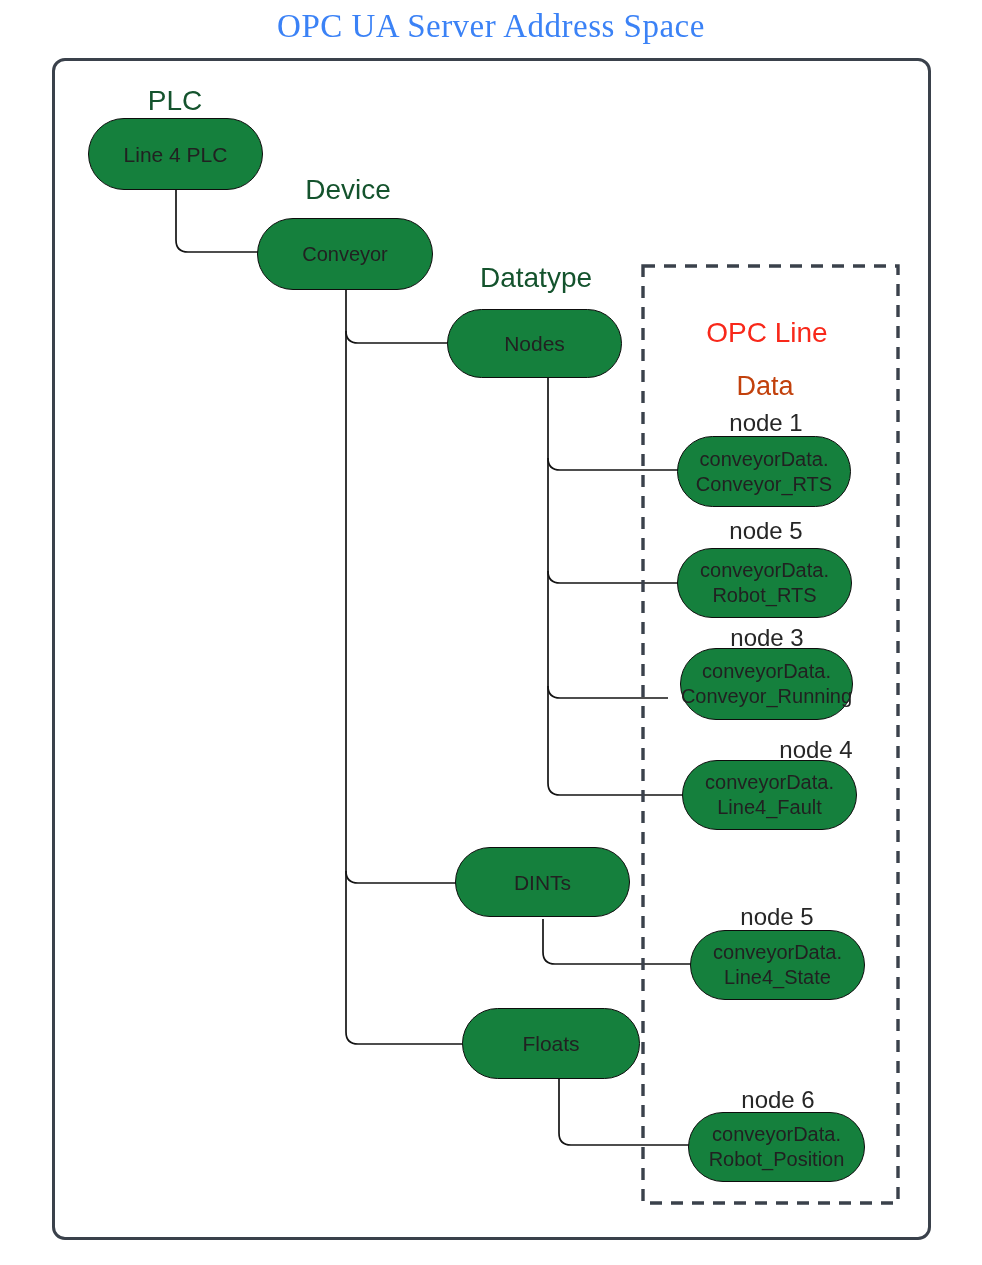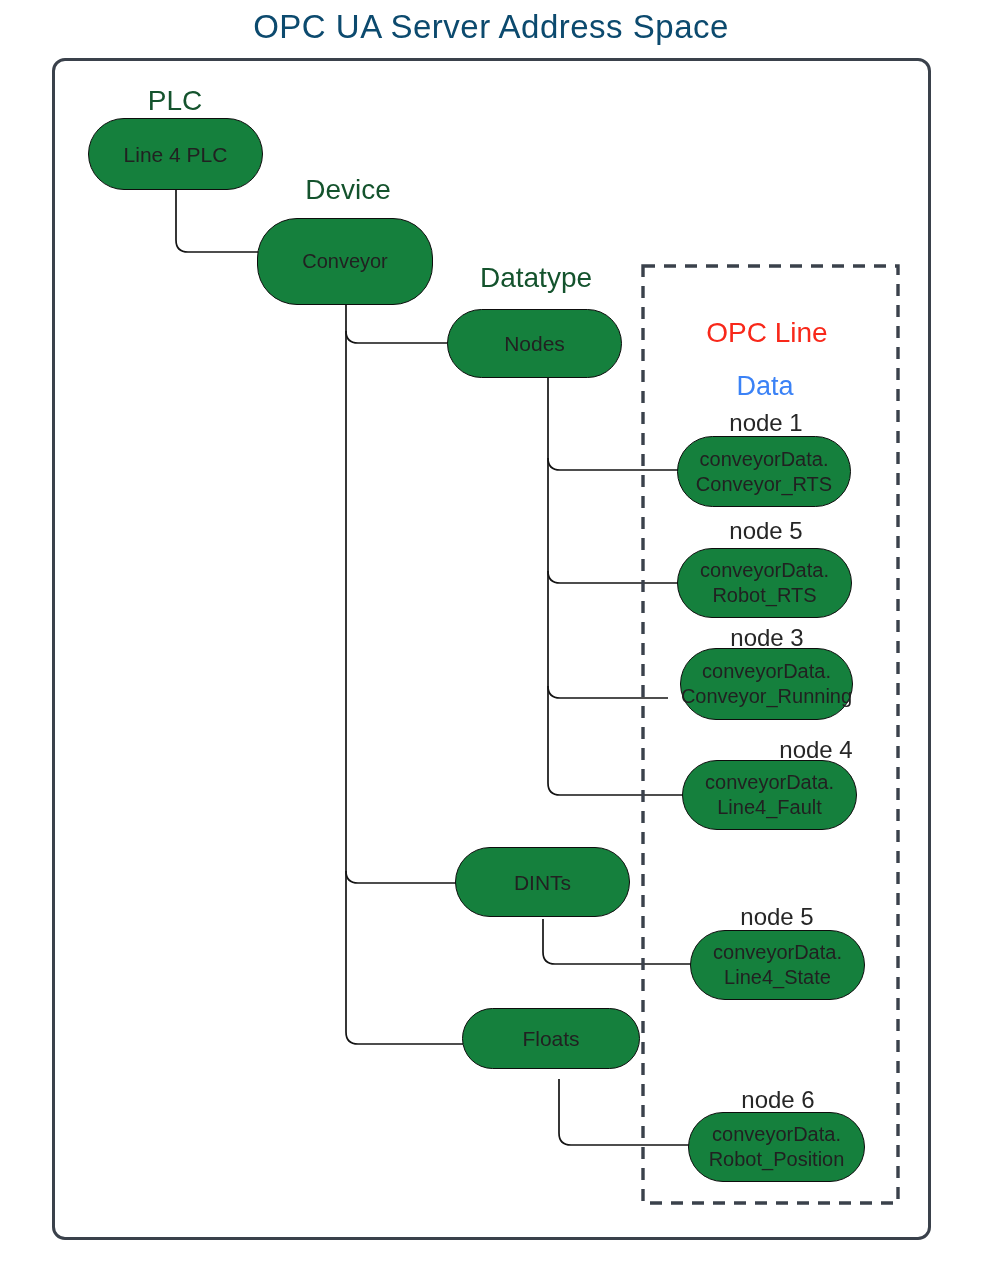--- a/index.html
+++ b/index.html
@@ -1,26 +1,26 @@
 <!DOCTYPE html>
 <html><head>
 <meta charset="utf-8">
 <style>
   html,body{margin:0;padding:0;background:#ffffff;}
   body{width:982px;height:1265px;position:relative;overflow:hidden;
        font-family:"Liberation Sans","DejaVu Sans",sans-serif;color:#212121;}
   .abs{position:absolute;}
-  .title{left:0;top:8px;width:982px;text-align:center;font-size:33px;color:#0c4a6e;
-         letter-spacing:0.5px;}
+  .title{left:0;top:8px;width:982px;text-align:center;font-size:33px;color:#3b82f6;
+         letter-spacing:0.5px;font-family:Liberation Serif, serif;}
   .frame{left:52px;top:58px;width:873px;height:1176px;border:3.5px solid #3a414b;
          border-radius:13px;background:transparent;}
   svg.wires{left:0;top:0;width:982px;height:1265px;pointer-events:none;}
   .seclabel{font-size:28px;color:#14532d;transform:translate(-50%,-50%);white-space:nowrap;}
   .opc-heading{font-size:28px;color:#f8281a;transform:translate(-50%,-50%);white-space:nowrap;}
-  .data-heading{font-size:27px;color:#3b82f6;transform:translate(-50%,-50%);white-space:nowrap;}
+  .data-heading{font-size:27px;color:#c2410c;transform:translate(-50%,-50%);white-space:nowrap;}
   .nodelabel{font-size:24px;color:#262626;transform:translate(-50%,-50%);white-space:nowrap;}
   .pill{border:1.6px solid #0d0d0d;border-radius:40px;background:#15803d;
         display:flex;flex-direction:column;align-items:center;justify-content:center;
         text-align:center;box-sizing:border-box;}
   .pill span{white-space:nowrap;line-height:25px;}
   .pill-lg{font-size:21px;}
   .pill-sm{font-size:20px;}
 </style>
 </head>
 <body>
@@ -47,30 +47,30 @@
 
 <div class="abs seclabel" style="left:175px;top:101px;">PLC</div>
 <div class="abs seclabel" style="left:348px;top:190px;">Device</div>
 <div class="abs seclabel" style="left:536px;top:278px;">Datatype</div>
 <div class="abs opc-heading" style="left:767px;top:333px;">OPC Line</div>
 <div class="abs data-heading" style="left:765px;top:386px;">Data</div>
 
 <div class="abs pill pill-lg" style="left:88px;top:118px;width:175px;height:72px;">
     <span>Line 4 PLC</span>
   </div>
-<div class="abs pill pill-sm" style="left:257px;top:218px;width:176px;height:87px;">
+<div class="abs pill pill-sm" style="left:257px;top:218px;width:176px;height:72px;">
     <span>Conveyor</span>
   </div>
 <div class="abs pill pill-lg" style="left:447px;top:309px;width:175px;height:69px;">
     <span>Nodes</span>
   </div>
 <div class="abs pill pill-lg" style="left:455px;top:847px;width:175px;height:70px;">
     <span>DINTs</span>
   </div>
-<div class="abs pill pill-lg" style="left:462px;top:1008px;width:178px;height:61px;">
+<div class="abs pill pill-lg" style="left:462px;top:1008px;width:178px;height:71px;">
     <span>Floats</span>
   </div>
 
 <div class="abs nodelabel" style="left:766px;top:423px;">node 1</div>
 <div class="abs nodelabel" style="left:766px;top:531px;">node 5</div>
 <div class="abs nodelabel" style="left:767px;top:638px;">node 3</div>
 <div class="abs nodelabel" style="left:768px;top:750px;margin-left:48px;">node 4</div>
 <div class="abs nodelabel" style="left:777px;top:917px;">node 5</div>
 <div class="abs nodelabel" style="left:778px;top:1100px;">node 6</div>
 

